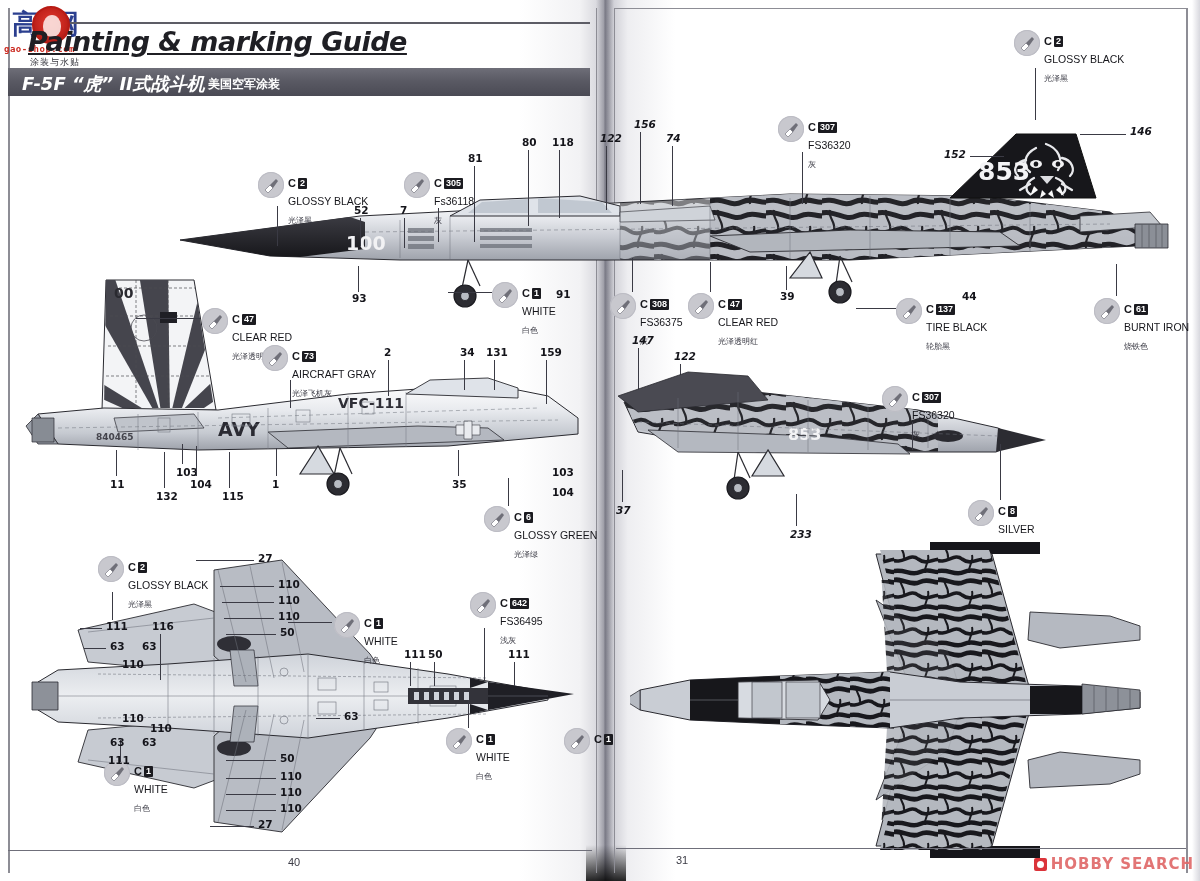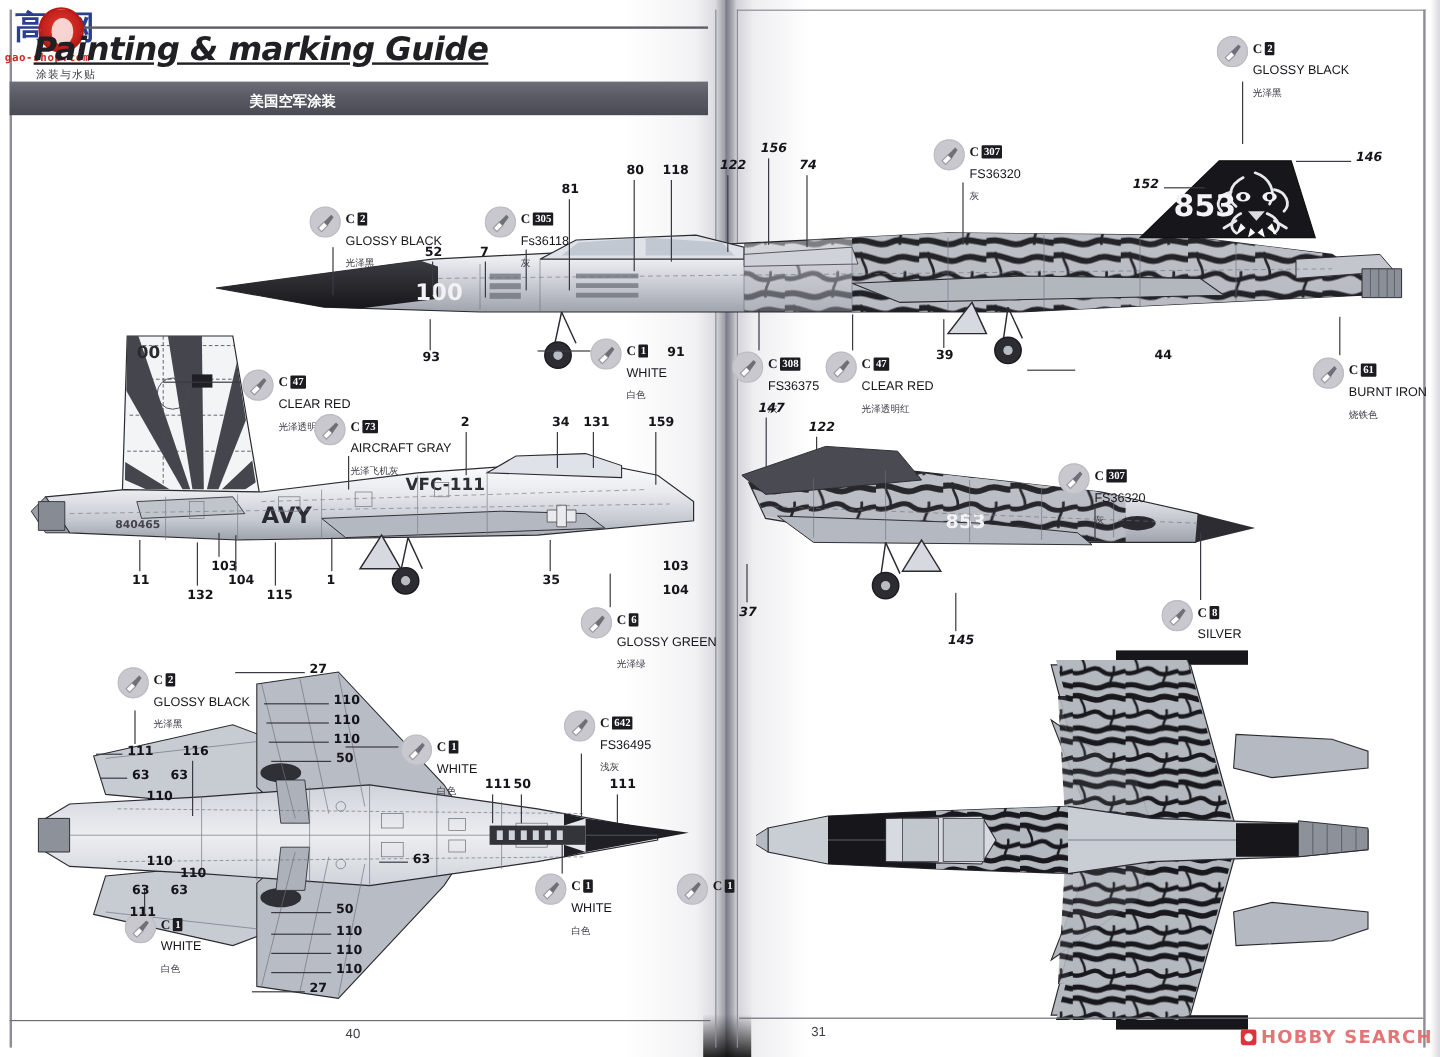--- a/index.html
+++ b/index.html
@@ -49,21 +49,21 @@
   .title-bar .scheme { position:absolute; left:200px; top:8px; color:#fff; font-size:12px; font-weight:bold;
                        font-family:"DejaVu Sans", sans-serif; }
 
   
   .callout { position:absolute; display:flex; align-items:flex-start; gap:4px; }
   .brush { width:26px; height:26px; border-radius:50%; background:#c8c8ce; flex:0 0 26px; position:relative;
            box-shadow:inset 0 0 0 1px #bcbcc4; }
   .brush svg { position:absolute; left:4px; top:4px; }
   .ctxt { padding-top:1px; }
   .ctxt .code { font-size:11px; font-weight:bold; color:#17171c; line-height:11px; white-space:nowrap;
-                font-family:Liberation Serif, serif;margin-top:20px; }
+                font-family:Liberation Sans, sans-serif;margin-top:20px; }
   .ctxt .code .num { display:inline-block; background:#1b1b20; color:#fff; padding:0px 2px 1px;
                      font-size:9px; line-height:10px; margin-left:2px; vertical-align:1px; border-radius:1px; }
   .ctxt .name { font-size:10.5px; color:#16161b; line-height:12px; white-space:nowrap;
                 font-family:"Liberation Sans", sans-serif; }
   .ctxt .cn { font-size:8px; color:#3a3a44; line-height:10px; white-space:nowrap;
               font-family:"DejaVu Sans", sans-serif; }
 
   
   .lead { position:absolute; background:#3a3a44; }
   .lead.v { width:1px; }
@@ -112,20 +112,21 @@
     <span class="cjk c3">网</span>
     <span class="wm-seal"></span>
   </div>
   <div class="wm-url">gao-shop.com</div>
 
   <div class="hdr-rule"></div>
   <div class="hdr-title">Painting &amp; marking Guide</div>
   <div class="hdr-sub">涂装与水贴</div>
 
   <div class="title-bar">
+    <span class="kit">F-5F “虎” II式战斗机</span>
     <span class="scheme">美国空军涂装</span>
   </div>
 
   <div class="art" style="left:150px; top:120px;">
     <svg width="1030" height="200" viewBox="0 0 1030 200">
       <defs>
         <linearGradient id="gBody" x1="0" y1="0" x2="0" y2="1">
           <stop offset="0" stop-color="#ffffff"></stop>
           <stop offset=".35" stop-color="#e9ebef"></stop>
           <stop offset=".65" stop-color="#c9ccd3"></stop>
@@ -337,20 +338,33 @@
         </svg>
     </span>
     <span class="ctxt">
       <span class="code"><span>C</span><span class="num">47</span></span><br>
       <span class="name">CLEAR RED</span><br>
       <span class="cn">光泽透明红</span>
     </span>
   </div>
   <div class="lead v" style="left:710px; top:262px; height:30px;"></div>
 
+  <div class="callout" style="left:896px; top:298px;">
+    <span class="brush">
+      <svg width="18" height="18" viewBox="0 0 18 18">
+          <path d="M3 14 L8 9 L11 12 L6 17 Z" fill="#ffffff" stroke="#9a9aa2"></path>
+          <path d="M8 9 L14 3 L16 5 L11 12 Z" fill="#6f6f78"></path>
+        </svg>
+    </span>
+    <span class="ctxt">
+      <span class="code"><span>C</span><span class="num">137</span></span><br>
+      <span class="name">TIRE BLACK</span><br>
+      <span class="cn">轮胎黑</span>
+    </span>
+  </div>
   <div class="lead h" style="left:856px; top:308px; width:40px;"></div>
 
   <div class="callout" style="left:1094px; top:298px;">
     <span class="brush">
       <svg width="18" height="18" viewBox="0 0 18 18">
           <path d="M3 14 L8 9 L11 12 L6 17 Z" fill="#ffffff" stroke="#9a9aa2"></path>
           <path d="M8 9 L14 3 L16 5 L11 12 Z" fill="#6f6f78"></path>
         </svg>
     </span>
     <span class="ctxt">
@@ -539,21 +553,21 @@
   <div class="pnum" style="left:540px; top:346px;">159</div>
   <div class="lead v" style="left:546px; top:360px; height:44px;"></div>
   <div class="pnum" style="left:552px; top:466px;">103</div>
   <div class="pnum" style="left:552px; top:486px;">104</div>
   <div class="pnum it" style="left:632px; top:334px;">147</div>
   <div class="lead v" style="left:638px; top:348px; height:58px;"></div>
   <div class="pnum it" style="left:674px; top:350px;">122</div>
   <div class="lead v" style="left:680px; top:364px; height:46px;"></div>
   <div class="pnum it" style="left:616px; top:504px;">37</div>
   <div class="lead v" style="left:622px; top:470px; height:32px;"></div>
-  <div class="pnum it" style="left:790px; top:528px;">145</div>
+  <div class="pnum it" style="left:790px; top:528px;">233</div>
   <div class="lead v" style="left:796px; top:494px; height:32px;"></div>
 
   <div class="art" style="left:618px; top:356px;">
     <svg width="430" height="180" viewBox="0 0 430 180">
       <defs>
         <clipPath id="clipFus3">
             <path d="M6,46 L120,34 L300,54 L380,72 L400,84 L380,96 L140,94 L20,74 Z"></path>
           </clipPath>
       </defs>
       <path d="M6,46 L120,34 L300,54 L380,72 L402,84 L378,96 L140,96 L20,76 Z" fill="url(#gBody)" stroke="#2a2a30" stroke-width="1"></path>

